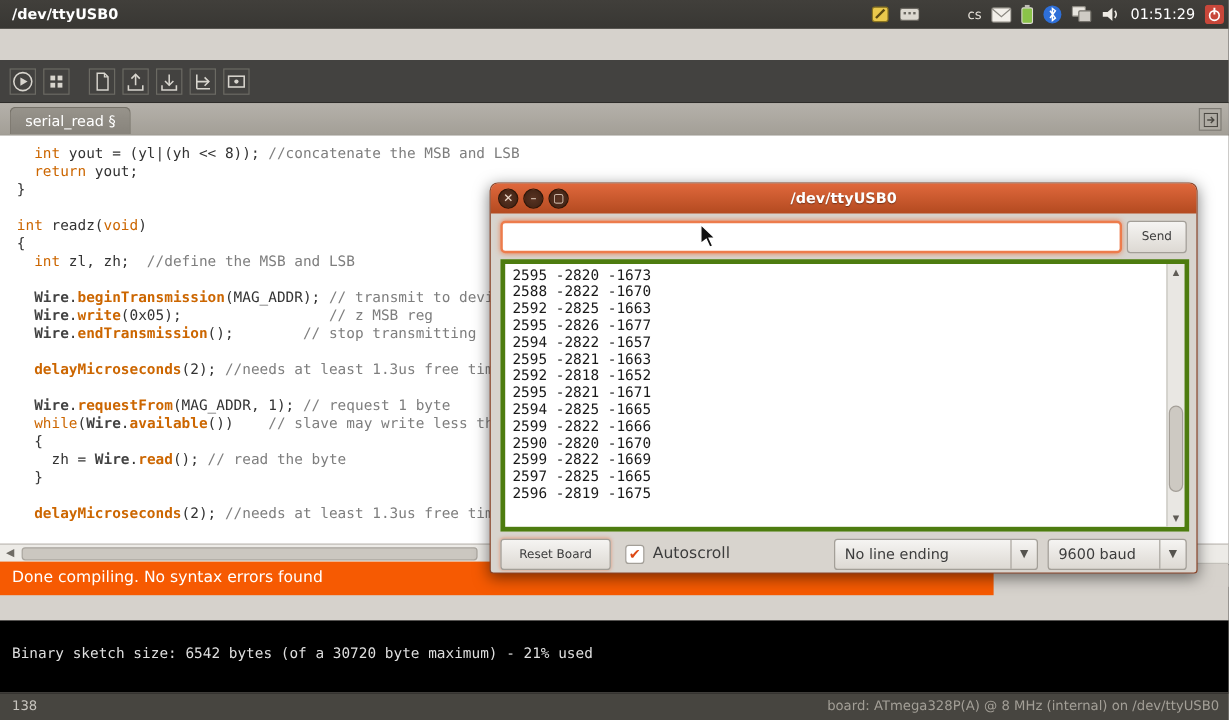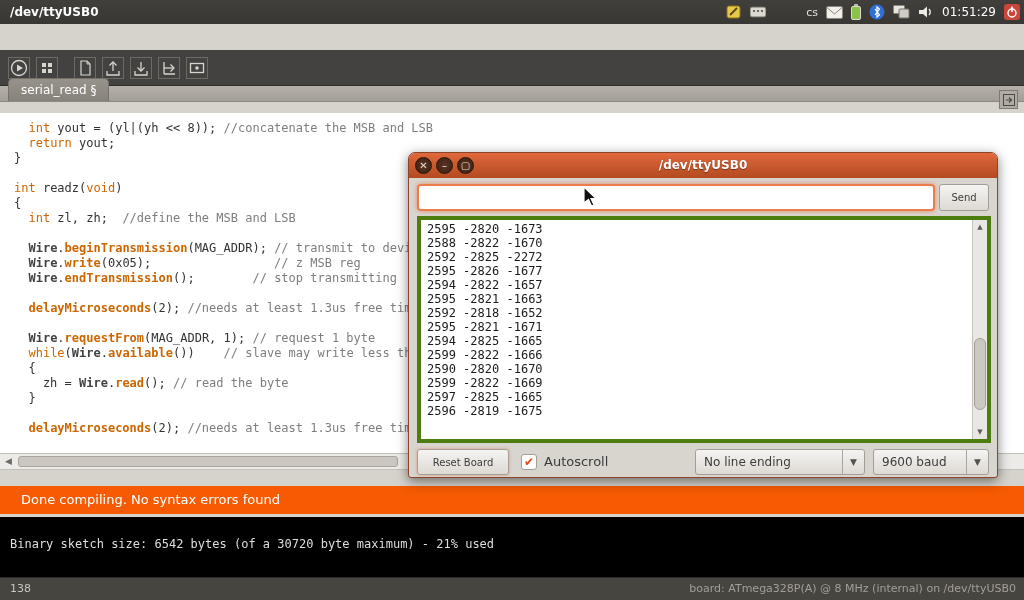--- a/index.html
+++ b/index.html
@@ -19,21 +19,21 @@
   
   #menubar { position:absolute; left:0; top:24px; width:1024px; height:26px;
     background:#3C3B37; display:flex; align-items:center; padding-left:4px; }
   .menu-item { color:#E6E2DA; font-size:13px; padding:4px 10px; cursor:default; }
   
   #toolbar { position:absolute; left:0; top:50px; width:1024px; height:36px;
     background:#434240; border-bottom:1px solid #2E2D2A; display:flex; align-items:center; padding-left:8px; gap:6px; }
   .tool-btn { width:22px; height:22px; border:1px solid #6B6A63; display:flex; align-items:center; justify-content:center; }
   .tool-btn.gap { margin-left:10px; }
   
-  #tabstrip { position:absolute; left:0; top:86px; width:1024px; height:16px;
+  #tabstrip { position:absolute; left:0; top:86px; width:1024px; height:27px;
     background:linear-gradient(#B5B1AA,#A39F97); border-bottom:1px solid #8C8880; }
   #tab-active { position:absolute; left:8px; bottom:0; height:23px; padding:0 12px;
     background:linear-gradient(#97938B,#87837B); border:1px solid #767269; border-bottom:none;
     border-radius:5px 5px 0 0; color:#FFF; font-size:12px; line-height:22px; }
   #tab-overflow { position:absolute; right:6px; top:4px; width:19px; height:19px;
     border:1px solid #7D7A73; background:#B0ACA4; display:flex; align-items:center; justify-content:center;
     color:#4B4842; font-size:11px; }
   
   #editor { position:absolute; left:0; top:113px; width:1024px; height:340px; background:#FFFFFF; }
   #editor-code { padding:8px 0 0 14px; font-family:"DejaVu Sans Mono","Liberation Mono",monospace;
@@ -44,22 +44,22 @@
   .tok-w { color:#424242; font-weight:bold; }
   .tok-c { color:#7E7E7E; }
   #hscroll { position:absolute; left:0; top:453px; width:1024px; height:17px;
     background:#EDEBE7; border-top:1px solid #C4C1BB; border-bottom:1px solid #C4C1BB; }
   #hscroll-left { position:absolute; left:0; top:0; width:17px; height:15px; color:#6E6B65;
     font-size:9px; text-align:center; line-height:15px; }
   #hscroll-thumb { position:absolute; left:18px; top:2px; width:380px; height:11px;
     background:#CBC7C0; border:1px solid #A9A59E; border-radius:3px; }
   #editor-gap { position:absolute; left:0; top:471px; width:1024px; height:18px; background:#D6D2CC; }
   
-  #status-bar { position:absolute; left:0; top:486px; width:1024px; height:28px;
-    background:#F65A02; color:#FFF; font-size:13px; line-height:28px; padding-left:21px; }
+  #status-bar { position:absolute; left:0; top:468px; width:828px; height:28px;
+    background:#F65A02; color:#FFF; font-size:13px; line-height:28px; padding-left:10px; }
   #console { position:absolute; left:0; top:517px; width:1024px; height:60px; background:#000;
     color:#DEDEDE; font-family:"DejaVu Sans Mono","Liberation Mono",monospace; font-size:12px; padding:20px 10px 0 10px; }
   #footer { position:absolute; left:0; top:577px; width:1024px; height:23px;
     background:#474540; border-top:1px solid #2A2926; }
   #footer-line { position:absolute; left:10px; top:0; line-height:22px; font-size:11px; color:#C8C5BF; }
   #footer-board { position:absolute; right:8px; top:0; line-height:22px; font-size:11px; color:#A39F97; }
   
   #serial-dialog { position:absolute; left:408px; top:152px; width:590px; height:326px;
     background:#D8D4CE; border:1px solid #8A452A; border-radius:7px 7px 3px 3px;
     box-shadow:0 3px 12px rgba(0,0,0,0.5); z-index:20; }
@@ -277,21 +277,21 @@
     <div class="wm-btn" id="wm-min">–</div>
     <div class="wm-btn" id="wm-max">▢</div>
 
     <input id="sm-input" value="" style="">
     <button id="sm-send" class="gtk-btn">Send</button>
 
     <div id="sm-output">
       <div id="sm-lines">
           <div class="serial-line">2595 -2820 -1673</div>
           <div class="serial-line">2588 -2822 -1670</div>
-          <div class="serial-line">2592 -2825 -2272</div>
+          <div class="serial-line">2592 -2825 -1663</div>
           <div class="serial-line">2595 -2826 -1677</div>
           <div class="serial-line">2594 -2822 -1657</div>
           <div class="serial-line">2595 -2821 -1663</div>
           <div class="serial-line">2592 -2818 -1652</div>
           <div class="serial-line">2595 -2821 -1671</div>
           <div class="serial-line">2594 -2825 -1665</div>
           <div class="serial-line">2599 -2822 -1666</div>
           <div class="serial-line">2590 -2820 -1670</div>
           <div class="serial-line">2599 -2822 -1669</div>
           <div class="serial-line">2597 -2825 -1665</div>

